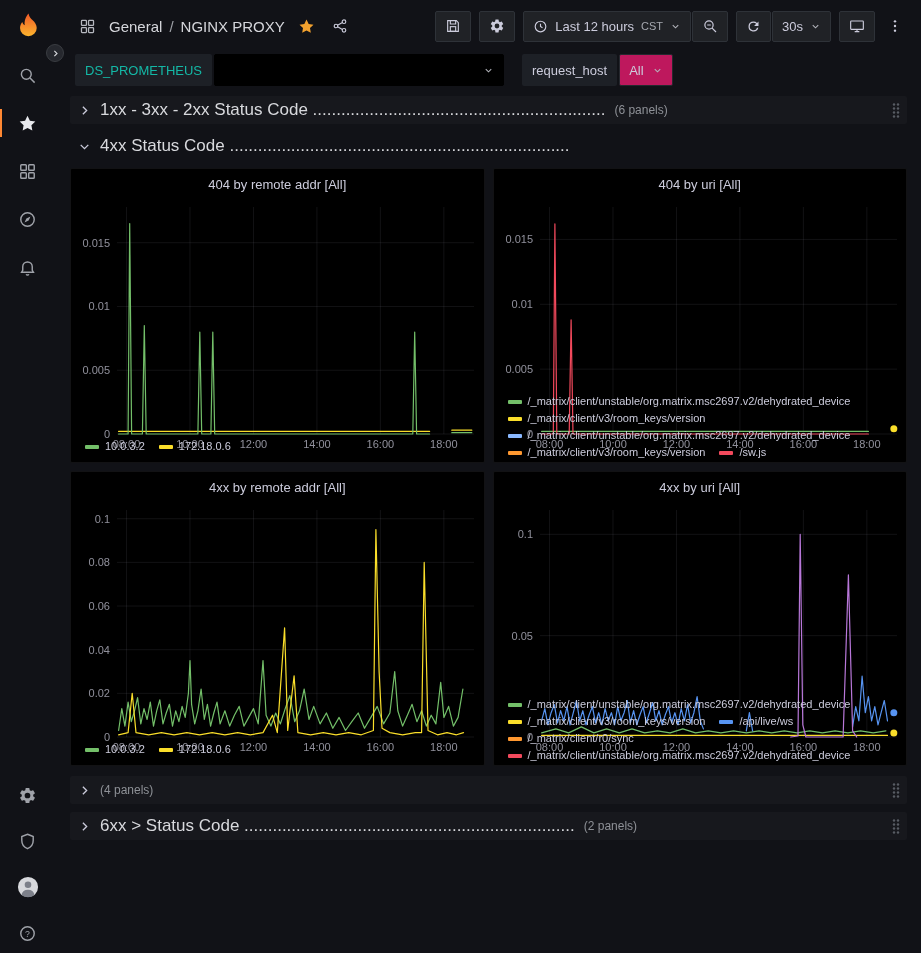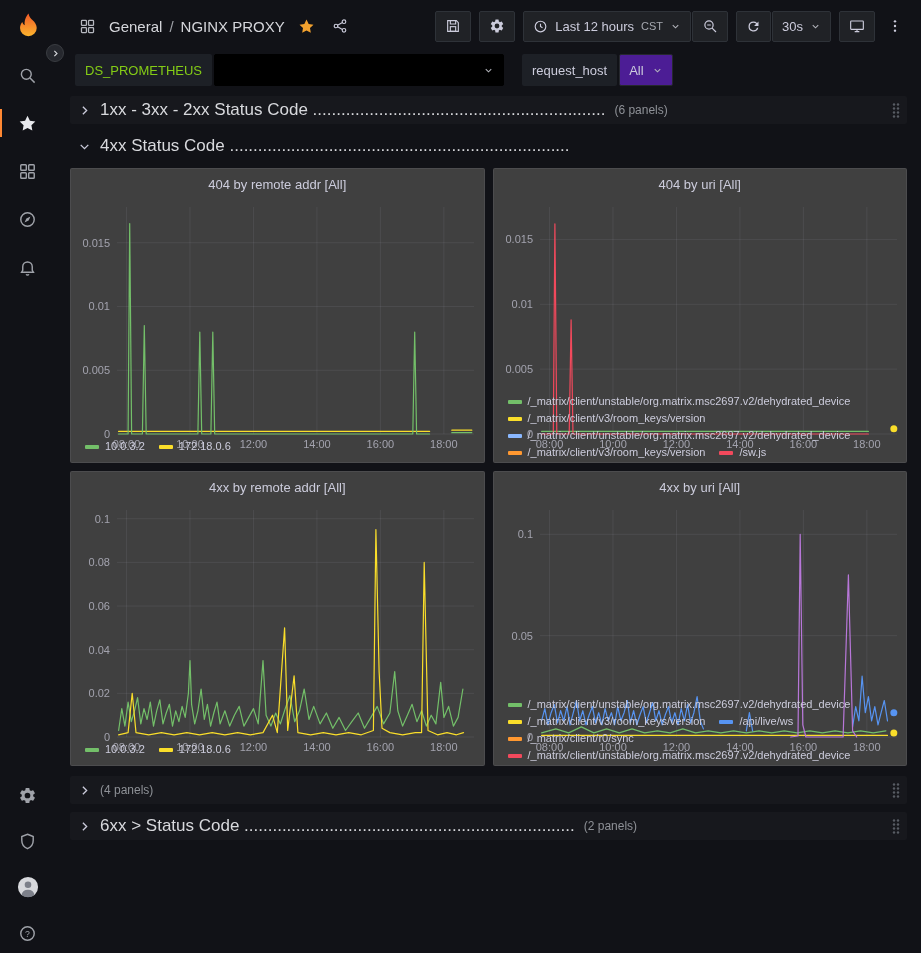--- a/index.html
+++ b/index.html
@@ -30,37 +30,37 @@
   .starbtn{color:var(--star,#f2a12e)}
   .nav-right{display:flex;gap:8px}
   .btn-group{display:flex;gap:1px}
   .toolbtn{height:31px;min-width:32px;display:inline-flex;align-items:center;justify-content:center;gap:7px;background:#202226;border:1px solid #2e3238;border-radius:2px;color:#ccccdc;font-size:13px;font-family:inherit;padding:0 9px;cursor:pointer;white-space:nowrap}
   .tz{font-size:11px;color:#a6a9b0}
 
   
   .submenu{height:42px;flex:none;display:flex;align-items:center;gap:18px;padding:0 16px 6px 20px}
   .var-group{display:flex;align-items:stretch;gap:2px}
   .var-label{display:flex;align-items:center;height:32px;padding:0 10px;background:#1d2026;border-radius:2px;font-size:13px;color:#ccccdc;cursor:pointer}
-  .var-label.blue{color:#84cc16;font-weight:500}
-  .var-value{display:flex;align-items:center;justify-content:flex-start;gap:8px;height:32px;padding:0 9px;background:#4c1d95;border:1px solid #26282e;border-radius:2px;color:#ccccdc;cursor:pointer}
+  .var-label.blue{color:#14b8a6;font-weight:500}
+  .var-value{display:flex;align-items:center;justify-content:flex-start;gap:8px;height:32px;padding:0 9px;background:#be185d;border:1px solid #26282e;border-radius:2px;color:#ccccdc;cursor:pointer}
   .var-value.redacted{width:290px;background:#000;border-color:#000;justify-content:flex-end}
   .caret{color:#b4b6bd}
 
   
   .dashboard{flex:1;min-height:0;padding:2px 14px 0 15px;overflow:hidden}
   .row-header{height:28px;display:flex;align-items:center;gap:9px;margin-bottom:8px;padding:0 6px 0 8px;cursor:pointer;border-radius:2px}
   .row-header.collapsed{background:#17181d}
   .row-title{font-size:17px;font-weight:400;color:#d8d9dd;white-space:nowrap;overflow:hidden}
   .row-count{font-size:12px;color:#8e9197;white-space:nowrap}
   .row-drag{margin-left:auto;color:#585c63;display:flex;align-items:center;cursor:grab}
   .chev{display:flex;align-items:center;color:#ccccdc}
 
   
   .panel-grid{display:grid;grid-template-columns:1fr 1fr;gap:8px;margin-bottom:10px}
-  .panel{height:295px;background:#404040;border:1px solid rgba(204,204,220,0.09);border-radius:2px;display:flex;flex-direction:column;overflow:hidden}
+  .panel{height:295px;background:#000000;border:1px solid rgba(204,204,220,0.09);border-radius:2px;display:flex;flex-direction:column;overflow:hidden}
   .panel-header{height:30px;flex:none;display:flex;align-items:center;justify-content:center;cursor:pointer}
   .panel-header h2{font-size:13px;font-weight:500;color:#ccccdc}
   .chart{flex:1;min-height:0;cursor:crosshair}
   .legend{flex:none;display:flex;flex-wrap:wrap;gap:2px 14px;padding:2px 10px 8px 14px;overflow:hidden}
   .legend.tall{max-height:70px}
   .legend-item{display:flex;align-items:center;gap:6px;white-space:nowrap;cursor:pointer;font-size:11px;color:#ccccdc;line-height:15px}
   .swatch{width:14px;height:4px;border-radius:1px;flex:none}
   .legend-label{color:#ccccdc}
   svg text{font-family:"Liberation Sans",sans-serif}
 </style>

